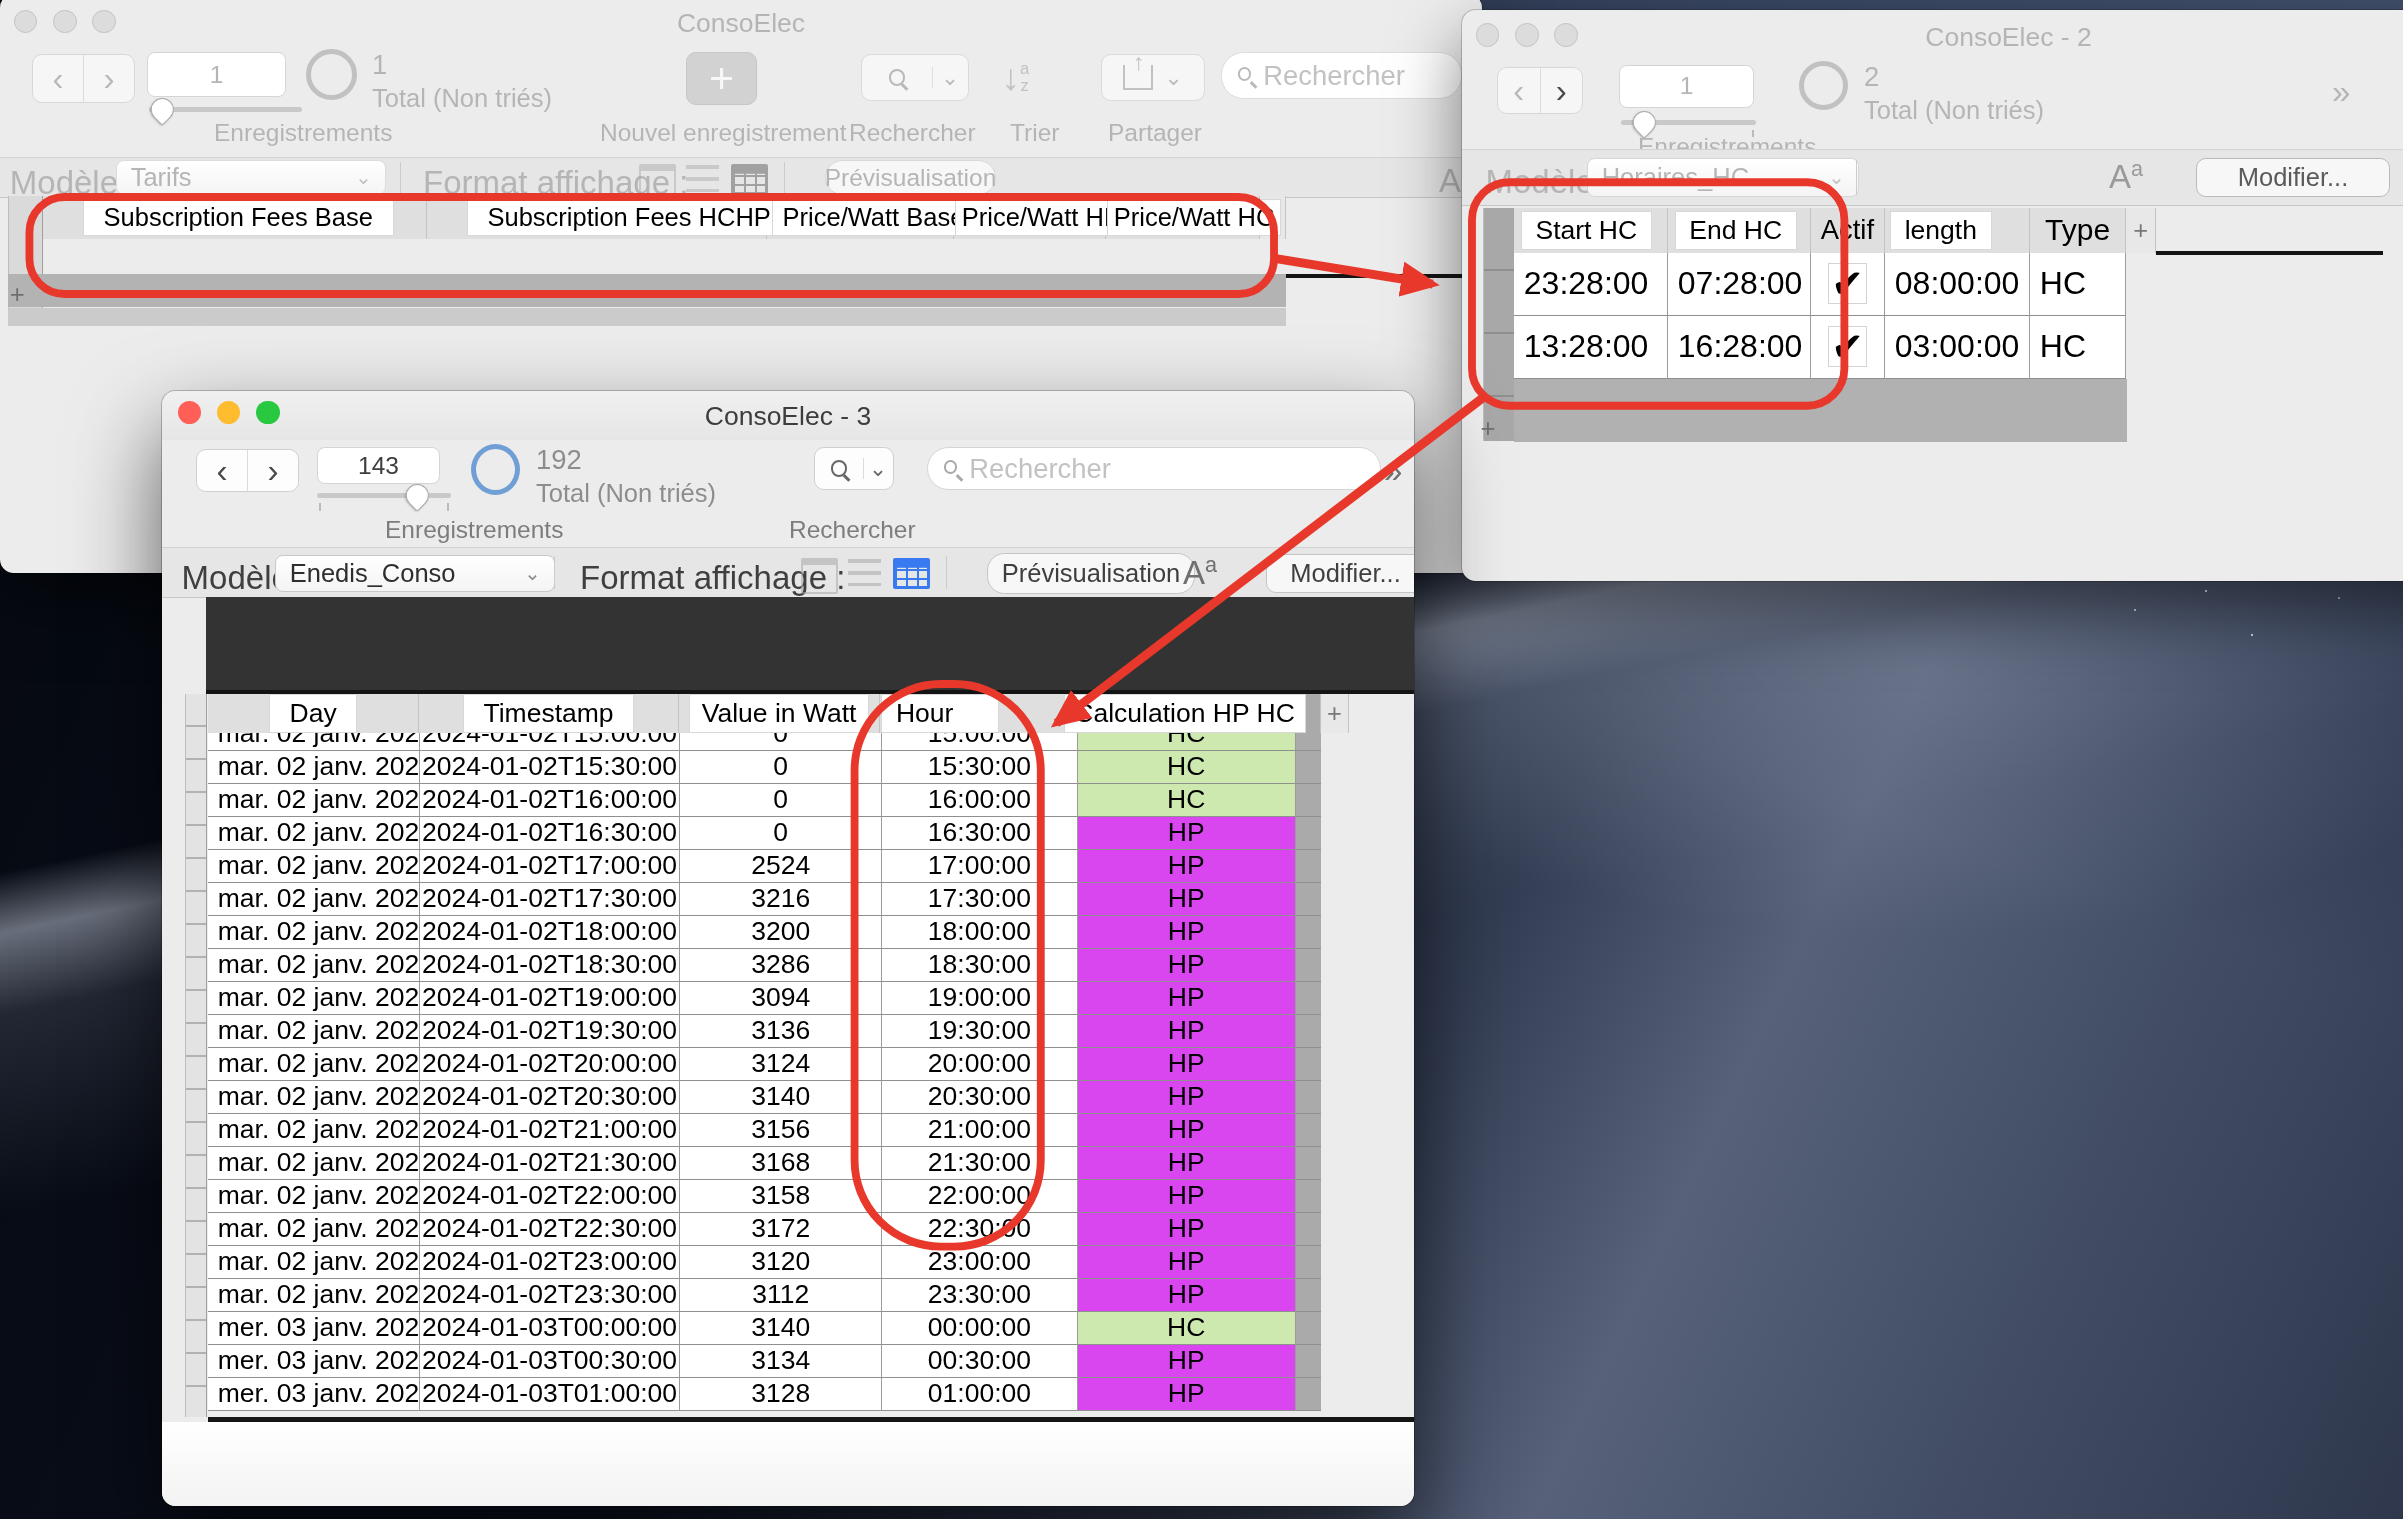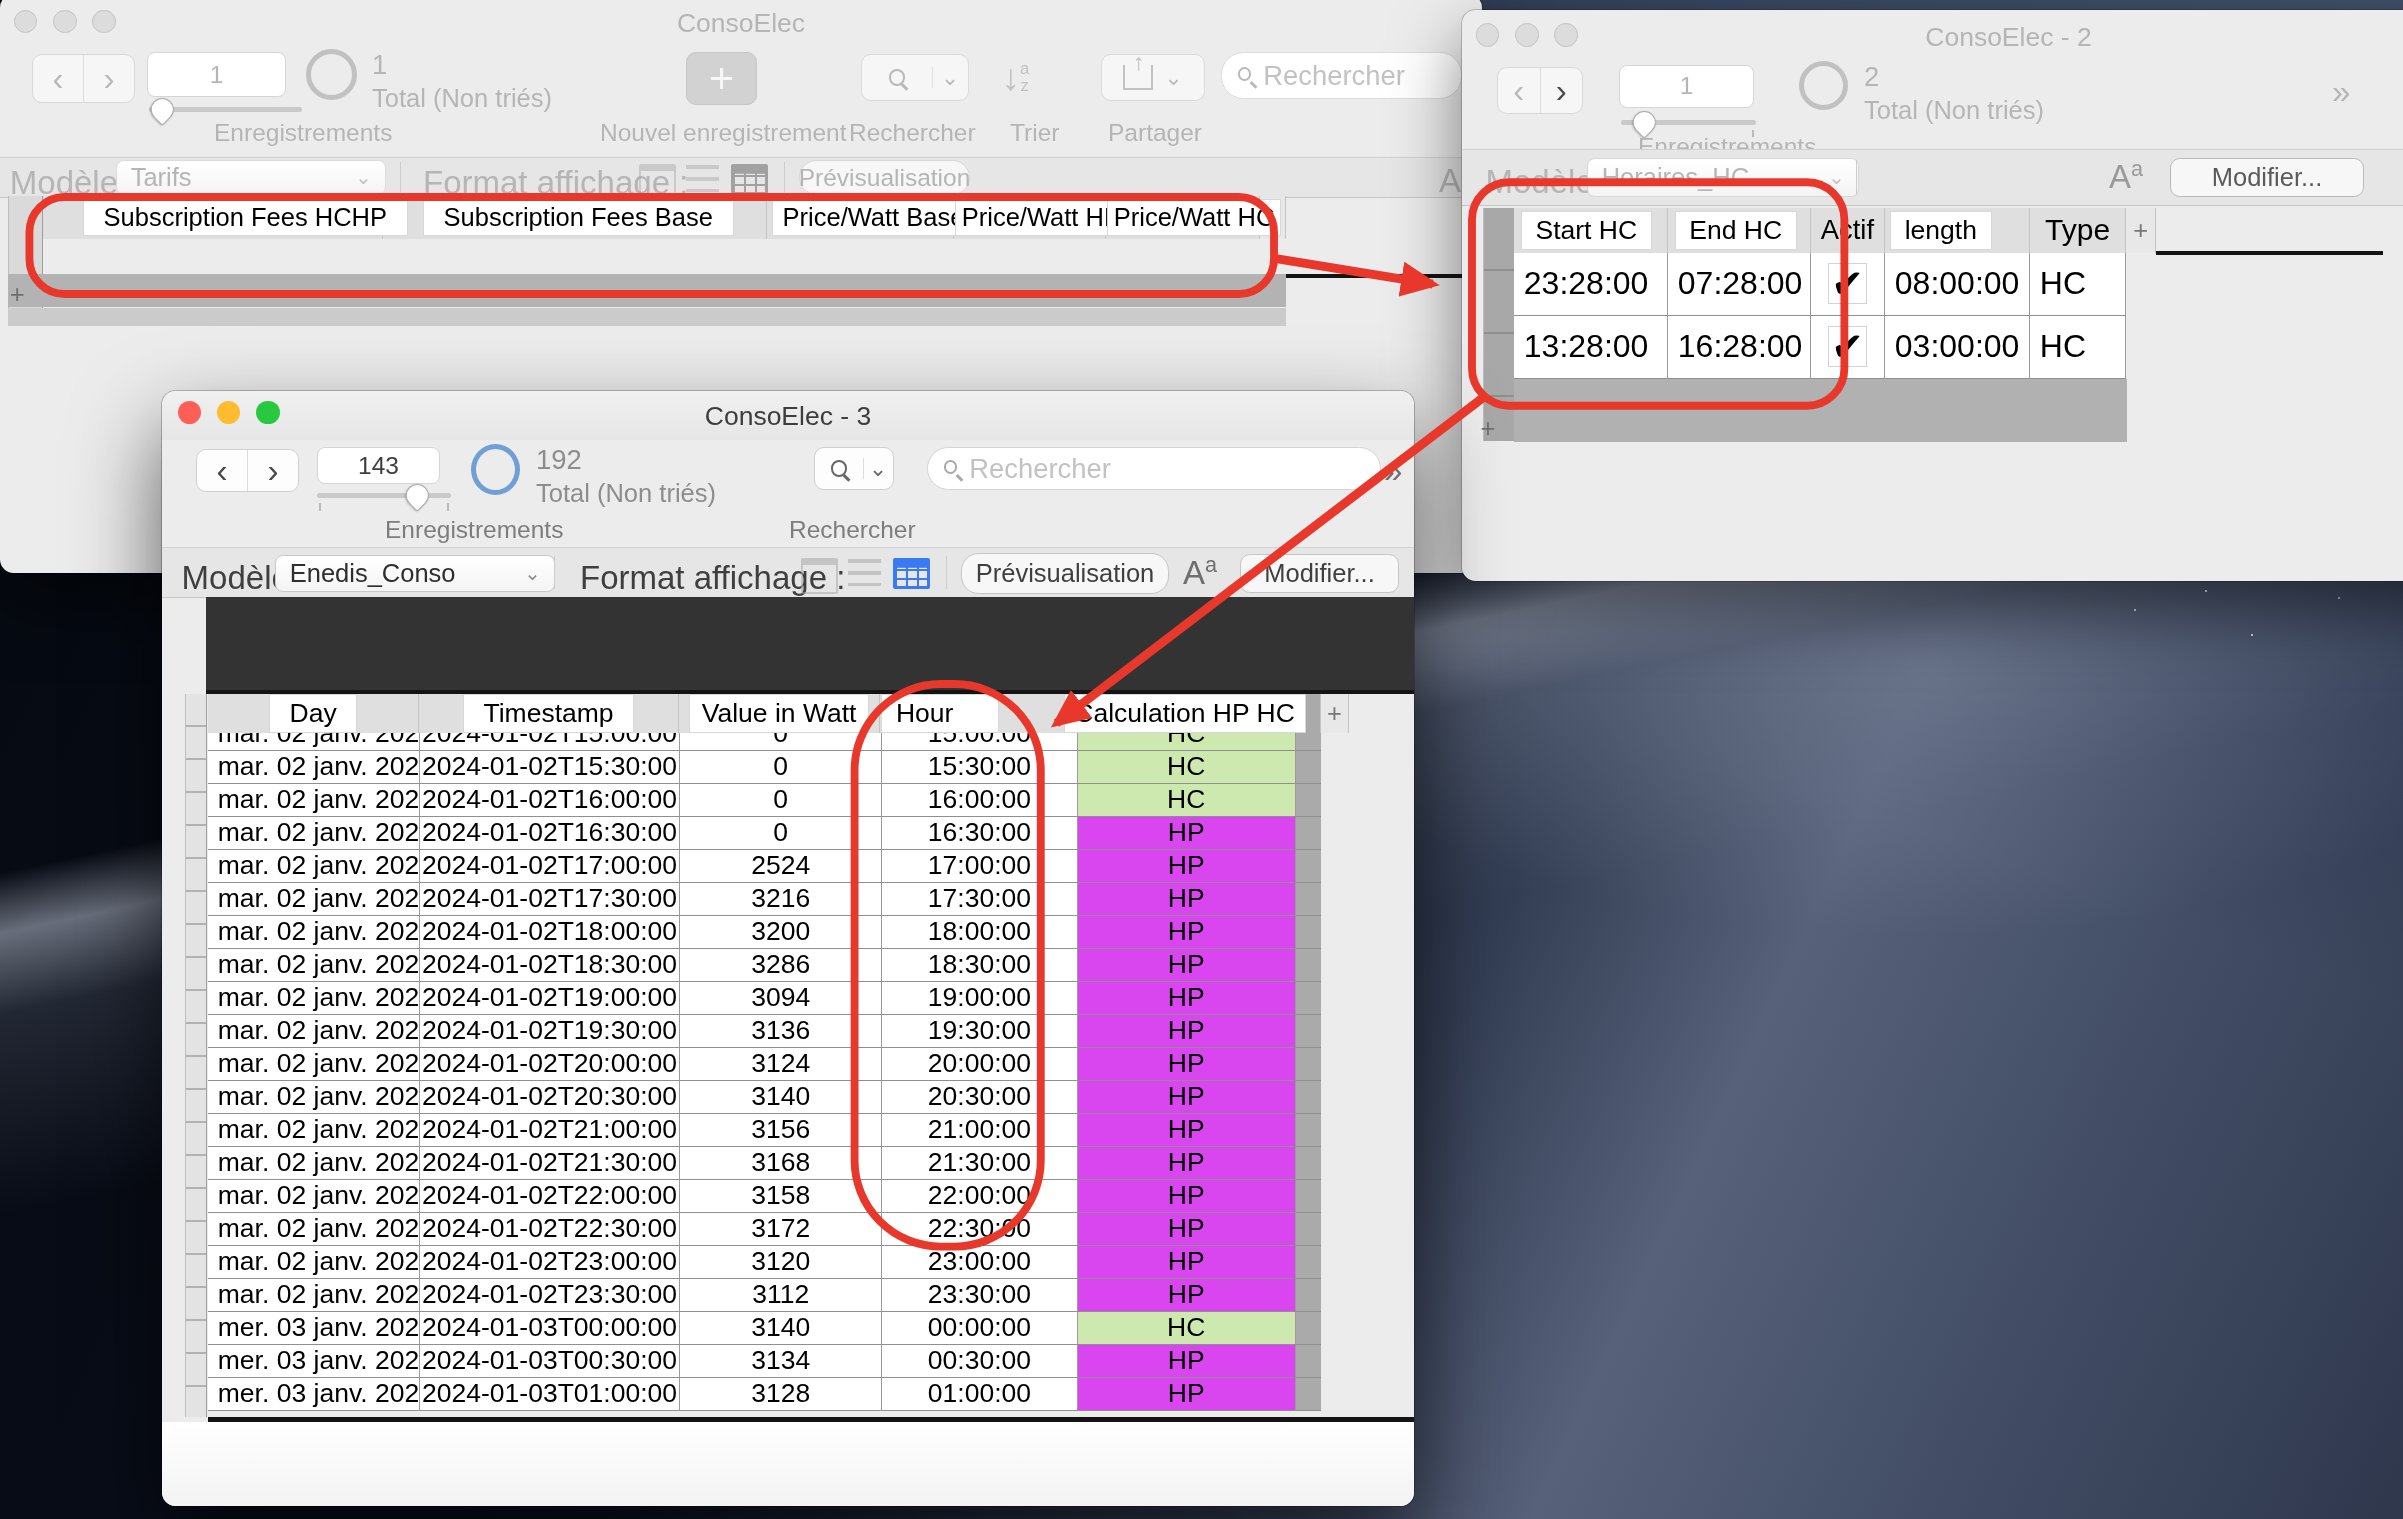--- a/index.html
+++ b/index.html
@@ -43,21 +43,21 @@
   .lens::after{content:"";position:absolute;width:2.9px;height:7.8px;background:currentColor;left:12.7px;top:11.8px;transform:rotate(-45deg);}
   .chev{font-size:21.6px;line-height:1;}
   .searchfield{position:absolute;background:#fff;border:1px solid #dcdcdc;border-radius:22.5px;display:flex;align-items:center;gap:9.8px;padding:0 15.7px;}
   .searchfield input{border:none;outline:none;background:transparent;font-size:27.4px;width:100%;color:#555;font-family:inherit;}
   .searchfield input::placeholder{color:#c2c2c2;}
   .modelbar{position:absolute;left:0;right:0;border-top:1px solid #d2d2d2;border-bottom:1px solid #c6c6c6;background:#e6e6e6;}
   .mlabel{position:absolute;font-size:33px;}
   .dropdown{position:absolute;background:linear-gradient(#fff,#f4f4f4);border:1px solid #c9c9c9;border-radius:7.8px;display:flex;align-items:center;font-size:25.5px;padding:0 13.7px;}
   .dropdown .dd-chev{margin-left:auto;font-size:19.6px;color:#8a8a8a;}
   .vdiv{position:absolute;width:1px;background:#cccccc;}
-  .pillbtn{position:absolute;background:#f7f7f7;border:1px solid #c5c5c5;border-radius:17.6px;display:flex;align-items:center;justify-content:center;font-size:24.5px;}
+  .pillbtn{position:absolute;background:#f7f7f7;border:1px solid #c5c5c5;border-radius:17.6px;display:flex;align-items:center;justify-content:center;font-size:24.5px;margin-left:26px;}
   .fi{position:absolute;width:33px;height:27.4px;}
   .fi-form{border:2px solid #a7a7a7;border-top:7.8px solid #a7a7a7;border-radius:2px;}
   .fi-list{background:repeating-linear-gradient(to bottom,#a7a7a7 0 3.9px,rgba(0,0,0,0) 3.9px 11.8px);}
   .fi-grid{background:
      linear-gradient(#8b8b8b,#8b8b8b) 0 0/100% 7.8px no-repeat,
      repeating-linear-gradient(to right,#8b8b8b 0 2px,rgba(0,0,0,0) 2px 10.8px),
      repeating-linear-gradient(to bottom,#8b8b8b 0 2px,rgba(0,0,0,0) 2px 8.8px);
      border:2px solid #8b8b8b;border-radius:2px;}
   .fi-grid.blue{background:
      linear-gradient(#3a7af0,#3a7af0) 0 0/100% 7.8px no-repeat,
@@ -155,25 +155,25 @@
     <span class="fi fi-form dim" style="left:639px;top:5.9px;"></span>
     <span class="fi fi-list dim" style="left:686px;top:6.9px;"></span>
     <span class="fi fi-grid" style="left:731px;top:5.9px;opacity:.75;"></span>
     <div class="vdiv" style="left:784px;top:3.9px;height:31px;"></div>
     <div class="pillbtn dimtext" style="left:799px;top:2px;width:169px;height:33px;border-color:#d8d8d8;">Prévisualisation</div>
     <span class="aa dimtext" style="left:1439px;top:2px;">A<sup>a</sup></span>
   </div>
 
   <div class="markercol" style="left:7.8px;top:202px;width:33px;height:129px;background:#dadada;"></div>
   <div class="hband" style="left:43px;top:202px;width:1243px;height:43px;">
+    <div class="hcol" style="width:388px;">
+        <span class="hdrbox" style="margin-left:41px;font-size:25.5px;">Subscription Fees Base</span>
+      </div>
     <div class="hcol" style="width:339px;">
         <span class="hdrbox" style="margin-left:41px;font-size:25.5px;">Subscription Fees HCHP</span>
-      </div>
-    <div class="hcol" style="width:388px;">
-        <span class="hdrbox" style="margin-left:41px;font-size:25.5px;">Subscription Fees Base</span>
       </div>
     <div class="hcol" style="width:186px;">
         <span class="hdrbox" style="margin-left:5.9px;font-size:25.5px;padding:2.9px 9.8px;">Price/Watt Base</span>
       </div>
     <div class="hcol" style="width:151px;">
         <span class="hdrbox" style="margin-left:2px;font-size:25.5px;padding:2.9px 5.9px;">Price/Watt HP</span>
       </div>
     <div class="hcol" style="width:153px;">
         <span class="hdrbox" style="margin-left:2px;font-size:25.5px;padding:2.9px 5.9px;">Price/Watt HC</span>
       </div>

